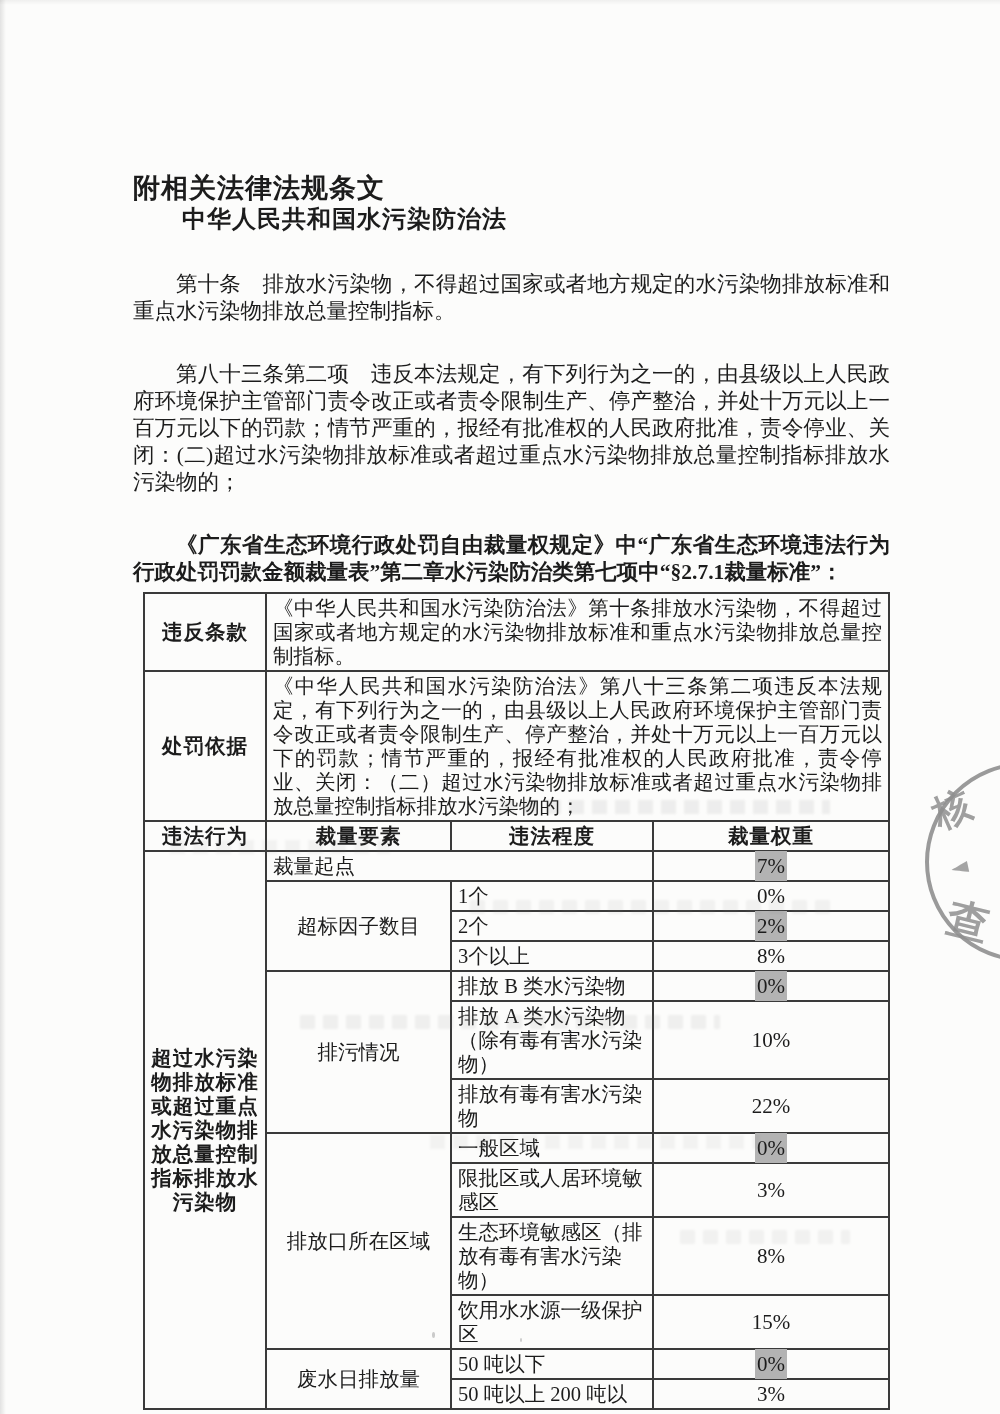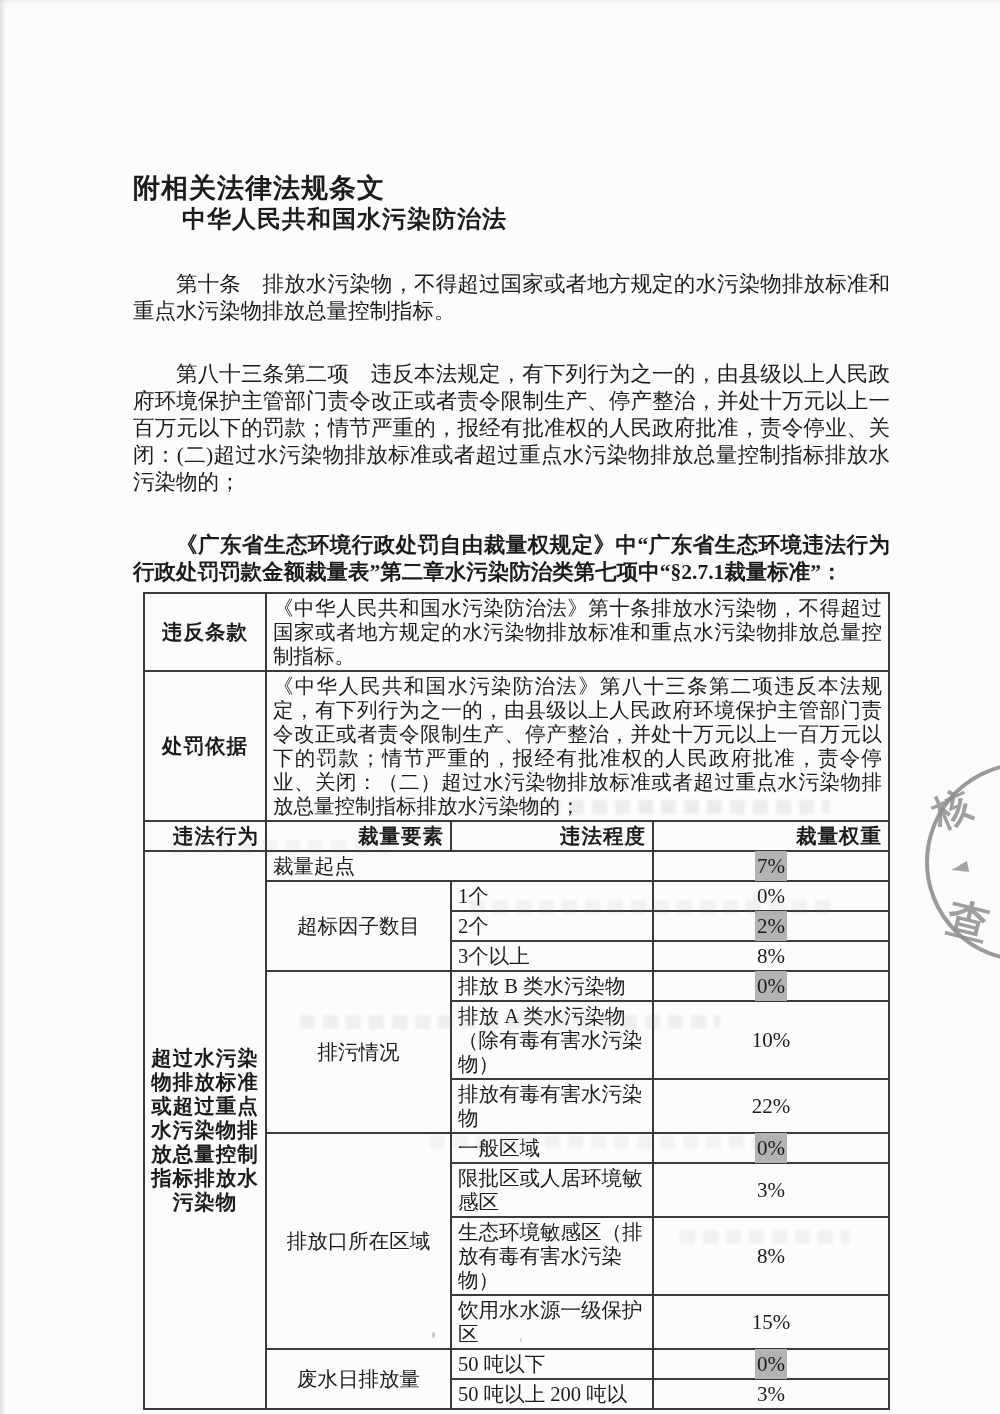--- a/index.html
+++ b/index.html
@@ -47,21 +47,21 @@
     table-layout:fixed;
   }
   table.law td{
     border:2px solid var(--line);
     font-size:20.5px;line-height:24px;
     padding:2px 6px;
     vertical-align:middle;
   }
   td.label{font-weight:700;text-align:center;letter-spacing:1px;}
   td.info-content{text-align:justify;padding:4px 10px;}
-  td.header-cell{font-weight:700;text-align:right;letter-spacing:1px;padding:2px 4px;}
+  td.header-cell{font-weight:700;text-align:center;letter-spacing:1px;padding:2px 4px;}
   td.behavior{font-weight:700;text-align:center;padding:4px 8px;letter-spacing:1px;border-radius:22px;}
   td.factor{text-align:center;}
   td.deg{}
   td.weight-cell{text-align:center;}
   .weight{display:inline-block;padding:0 2px;font-size:21px;}
   .weight.hl{background:var(--hl);box-shadow:0 3px 0 var(--hl), 0 -3px 0 var(--hl);}
   
   .ghost{
     position:absolute;height:14px;opacity:.10;
     background:repeating-linear-gradient(90deg,#777 0 15px,transparent 15px 23px);

